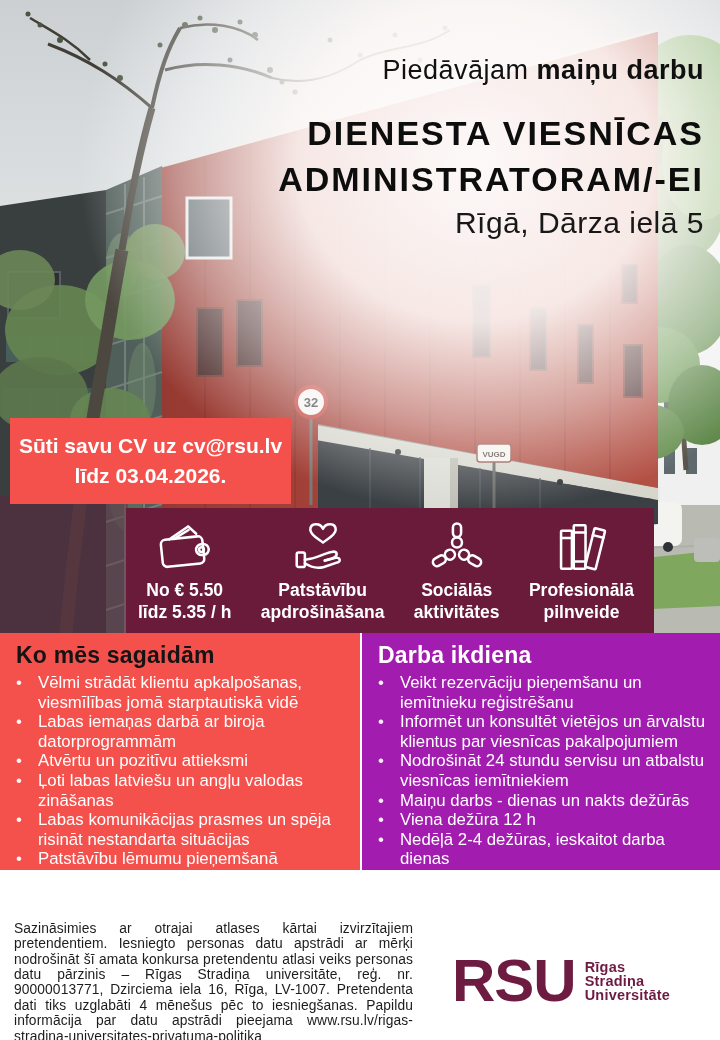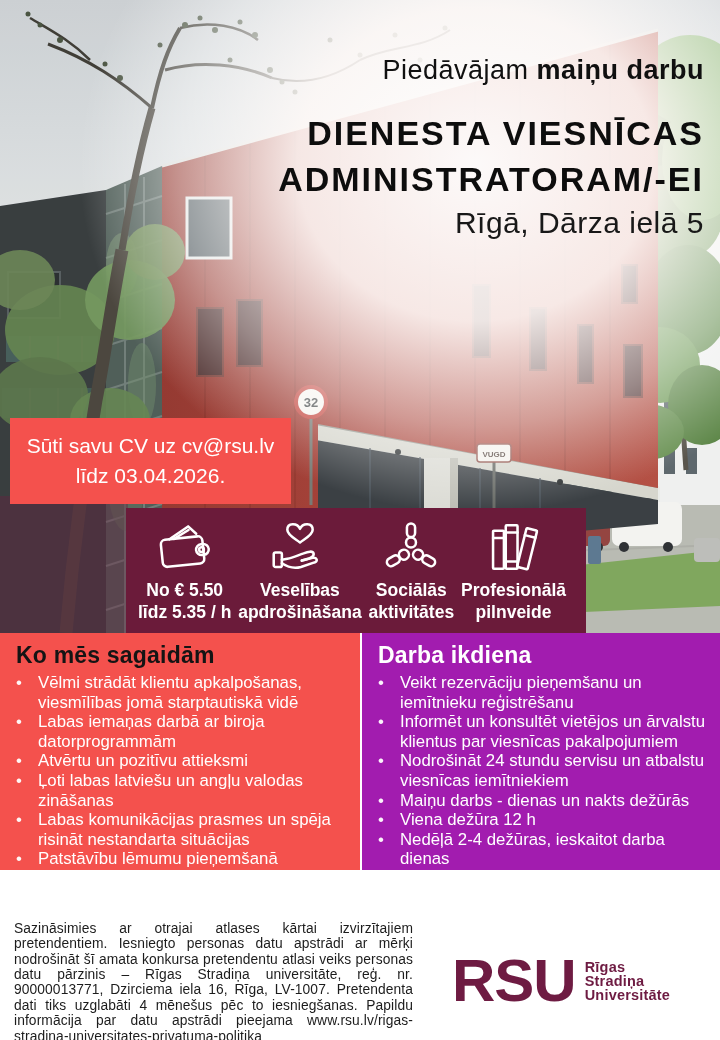--- a/index.html
+++ b/index.html
@@ -10,25 +10,25 @@
   
   .header-right{position:absolute;top:50px;right:16px;width:520px;text-align:right;color:#101010;}
   .tagline{font-size:27px;line-height:40px;letter-spacing:.5px;white-space:nowrap;}
   .tagline .bold{font-weight:700;}
   .title-block{margin-top:20px;}
   .title-line{font-size:34px;font-weight:700;letter-spacing:2px;line-height:46px;color:#0d0d0d;white-space:nowrap;}
   .location{font-size:30px;font-weight:400;letter-spacing:.5px;line-height:42px;color:#181818;white-space:nowrap;}
 
   
   .cv-box{position:absolute;left:10px;top:418px;width:281px;height:86px;background:#F4514D;
-          color:#fff;font-weight:400;font-size:21px;line-height:30px;text-align:center;
+          color:#fff;font-weight:700;font-size:21px;line-height:30px;text-align:center;
           display:flex;flex-direction:column;justify-content:center;}
 
   
-  .benefits{position:absolute;left:126px;top:508px;width:460px;height:125px;background:#6B1B3A;
+  .benefits{position:absolute;left:126px;top:508px;width:528px;height:125px;background:#6B1B3A;
             box-sizing:border-box;display:flex;justify-content:space-between;
             padding:10px 20px 0 12px;}
   .benefit{display:flex;flex-direction:column;align-items:center;text-align:center;color:#fff;}
   .benefit .icon{height:58px;display:flex;align-items:center;justify-content:center;margin-bottom:3px;}
   .benefit-label{font-size:17.5px;font-weight:700;line-height:22px;white-space:nowrap;}
 
   
   .content-box{position:absolute;top:633px;width:360px;height:237px;box-sizing:border-box;padding:9px 8px 0 16px;}
   .expect-box{left:0;background:#F4514D;}
   .daily-box{left:362px;background:#a21caf;}
@@ -276,21 +276,21 @@
 
     <div class="benefit">
       <span class="icon">
         <svg width="58" height="58" viewBox="0 0 64 64" fill="none" stroke="#ffffff" stroke-width="2.8" stroke-linecap="round" stroke-linejoin="round">
           <path d="M32 12 C29 5 18 5 18 13 C18 19 27 23 32 27 C37 23 46 19 46 13 C46 5 35 5 32 12 Z"></path>
           <rect x="3" y="38" width="9" height="16" rx="2"></rect>
           <path d="M12 50 C18 54 26 56 33 54 L48 49 C52 48 51 43 46 44 L34 47"></path>
           <path d="M34 47 C42 45 48 43 47 39 C46 36 41 37 36 39 C30 41 24 44 18 45 L12 46"></path>
         </svg>
       </span>
-      <div class="benefit-label">Veselības</div>
+      <div class="benefit-label">Patstāvību</div>
       <div class="benefit-label">apdrošināšana</div>
     </div>
 
     <div class="benefit">
       <span class="icon">
         <svg width="58" height="58" viewBox="0 0 64 64" fill="none" stroke="#ffffff" stroke-width="2.8" stroke-linecap="round" stroke-linejoin="round">
           <g transform="rotate(0 32 36)">
               <rect x="27.5" y="6" width="9" height="15" rx="4.5"></rect>
               <circle cx="32" cy="27" r="5.5"></circle>
             </g>

